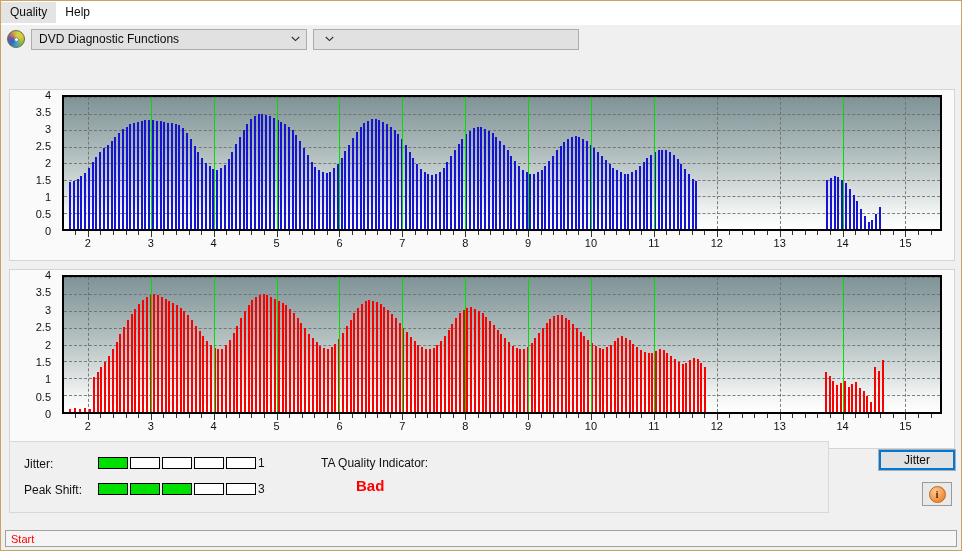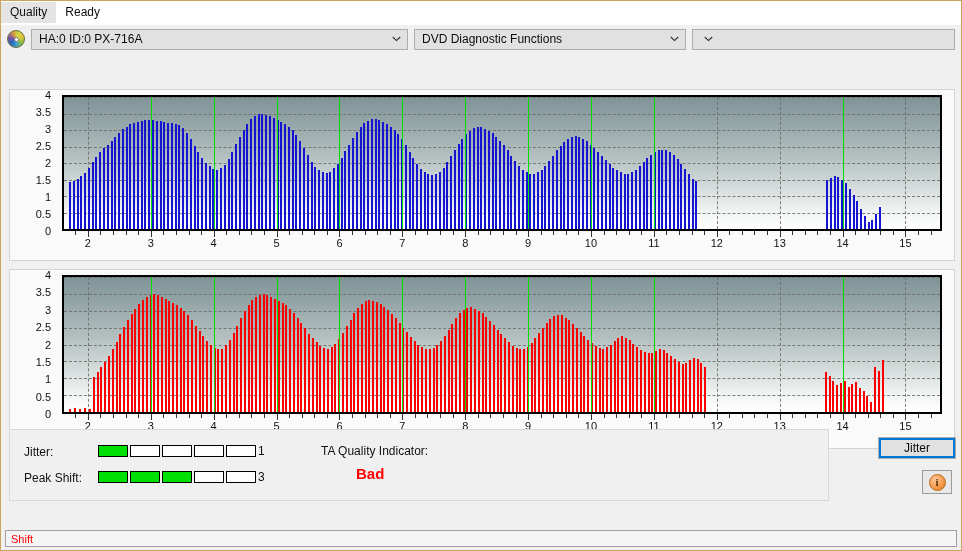--- a/index.html
+++ b/index.html
@@ -128,21 +128,21 @@
   .tick.major{height:6px;}
 
   .xlabels{position:absolute;height:14px;}
   .xlab{
     position:absolute;font-size:11px;color:#111;
     transform:translateX(-50%);white-space:nowrap;
   }
 
   
   .bottom-panel{
-    position:absolute;left:8px;top:428px;width:820px;height:72px;
+    position:absolute;left:8px;top:440px;width:820px;height:72px;
     background:#f0f0f0;border:1px solid #d8d8d8;box-sizing:border-box;
   }
   .lbl{position:absolute;font-size:12px;color:#111;}
   .meter{position:absolute;display:flex;gap:2px;}
   .seg{
     width:30px;height:12px;border:1px solid #000;box-sizing:border-box;
     background:#ffffff;
   }
   .seg.on{background:#00e000;}
   .meter-val{position:absolute;font-size:12px;color:#111;}
@@ -180,33 +180,25 @@
   .status-text{font-size:11px;color:#ff0000;padding-left:5px;}
 </style>
 </head>
 <body>
 
 <div id="app">
 
 
   <div class="menubar">
     <div class="menu-item sel">Quality</div>
-    <div class="menu-item">Ready</div>
+    <div class="menu-item">Help</div>
   </div>
 
   <div class="toolbar">
     <div class="disc-icon"></div>
-    <div class="combo" id="combo-drive">
-      <span class="val">HA:0 ID:0  PX-716A</span>
-      <span class="chev">
-        <svg width="9" height="6" viewBox="0 0 9 6">
-            <polyline points="0.8,1 4.5,4.6 8.2,1" fill="none" stroke="#2b2b2b" stroke-width="1.1"></polyline>
-          </svg>
-      </span>
-    </div>
     <div class="combo" id="combo-func">
       <span class="val">DVD Diagnostic Functions</span>
       <span class="chev">
         <svg width="9" height="6" viewBox="0 0 9 6">
             <polyline points="0.8,1 4.5,4.6 8.2,1" fill="none" stroke="#2b2b2b" stroke-width="1.1"></polyline>
           </svg>
       </span>
     </div>
     <div class="combo" id="combo-test">
       <span class="chev">
@@ -909,16 +901,16 @@
     <div class="lbl" style="left:311px;top:14px;">TA Quality Indicator:</div>
     <div class="ta-bad" style="left:346px;top:35px;">Bad</div>
 
     <div class="btn-start">Jitter</div>
     <div class="btn-info">
       <div class="info-circ">i</div>
     </div>
   </div>
 
   <div class="statusbar">
-    <span class="status-text">Shift</span>
+    <span class="status-text">Start</span>
   </div>
 
 </div>
 
 </body></html>

